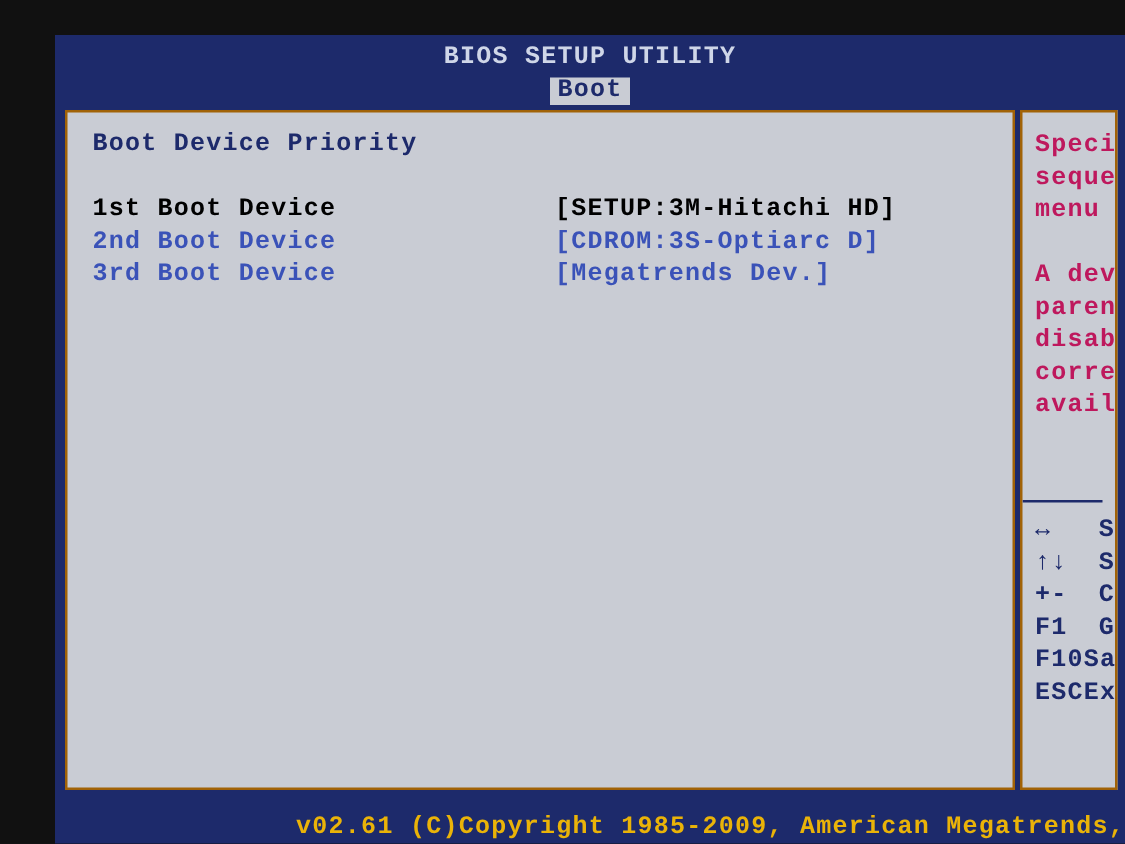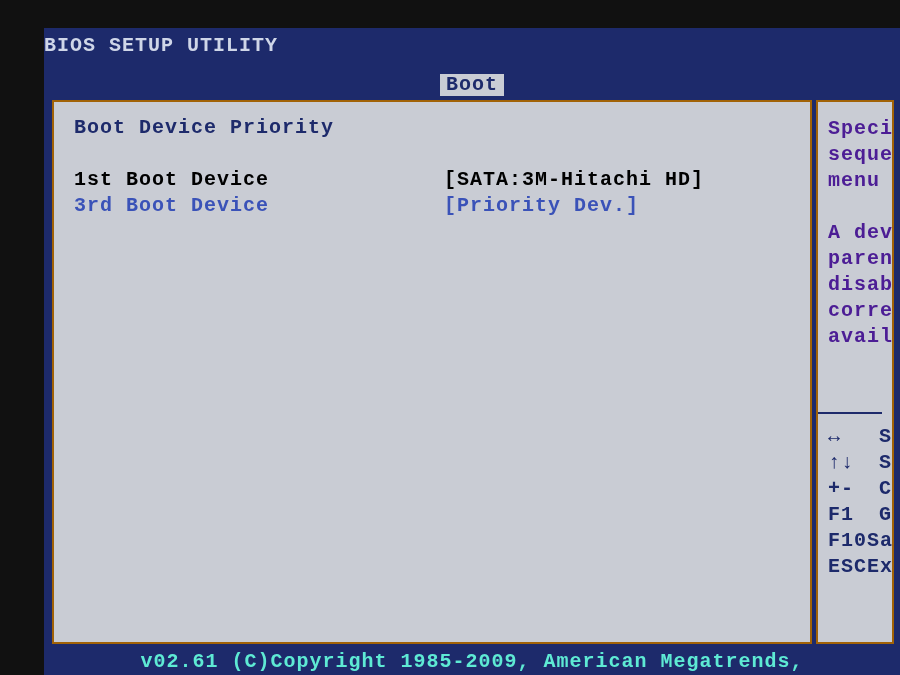--- a/index.html
+++ b/index.html
@@ -20,31 +20,32 @@
   }
   .screen {
     position: relative;
     width: 856px;
     height: 647px;
     background: #1d2a6b;
     overflow: hidden;
   }
   .title-bar {
     width: 100%;
+    text-align: center;
     padding: 6px 0 0 0;
   }
   .title-text {
     color: #cfd6e8;
     display: inline-block;
     padding: 0 0 2px 0;
   }
   .tab-row {
     width: 100%;
     text-align: center;
-    margin-top: 14px;
+    margin-top: 2px;
     margin-bottom: 4px;
   }
   .tab {
     display: inline-block;
     background: #c9ccd4;
     color: #1d2a6b;
     padding: 0 6px 0 6px;
     line-height: 22px;
   }
   .panel-row {
@@ -77,38 +78,38 @@
   .row {
     display: flex;
     flex-direction: row;
     line-height: 26px;
     height: 26px;
   }
   .row-label { width: 370px; }
   .row-value { flex: 1; white-space: nowrap; }
   .c-sel-label, .c-sel-val { color: #000000; }
   .c-norm { color: #3a52b8; }
-  .side-text { color: #4c1d95; line-height: 26px; }
+  .side-text { color: #be185d; line-height: 26px; }
   .side-divider {
     border-top: 2px solid #1d2a6b;
     margin: 14px 0 10px -10px;
     width: 100%;
   }
   .side-key-row {
     display: flex;
     flex-direction: row;
     line-height: 26px;
     color: #1d2a6b;
   }
   .side-key { width: 58px; }
   .footer {
     position: absolute;
     bottom: 0; left: 0; width: 100%;
-    text-align: center;
-    color: #5eead4;
+    text-align: right;
+    color: #eab308;
     padding-bottom: 2px;
   }
 </style>
 </head>
 <body>
 
 <div class="bezel">
   <div class="screen">
 
     <div class="title-bar">
@@ -119,25 +120,29 @@
       <span class="tab">Boot</span>
     </div>
 
     <div class="panel-row">
 
       <div class="panel panel-main">
         <div class="section-title">Boot Device Priority</div>
 
         <div class="row">
           <span class="row-label c-sel-label">1st Boot Device</span>
-          <span class="row-value c-sel-val">[SATA:3M-Hitachi HD]</span>
+          <span class="row-value c-sel-val">[SETUP:3M-Hitachi HD]</span>
+        </div>
+        <div class="row">
+          <span class="row-label c-norm">2nd Boot Device</span>
+          <span class="row-value c-norm">[CDROM:3S-Optiarc D]</span>
         </div>
         <div class="row">
           <span class="row-label c-norm">3rd Boot Device</span>
-          <span class="row-value c-norm">[Priority Dev.]</span>
+          <span class="row-value c-norm">[Megatrends Dev.]</span>
         </div>
       </div>
 
       <div class="panel panel-side">
         <div class="side-text">Speci</div>
         <div class="side-text">seque</div>
         <div class="side-text">menu</div>
         <div class="side-text">&nbsp;</div>
         <div class="side-text">A dev</div>
         <div class="side-text">parent</div>

